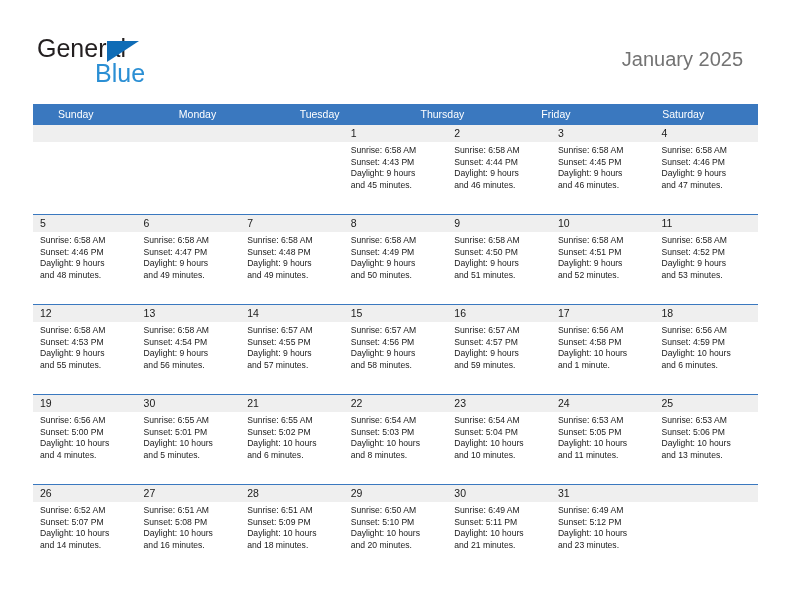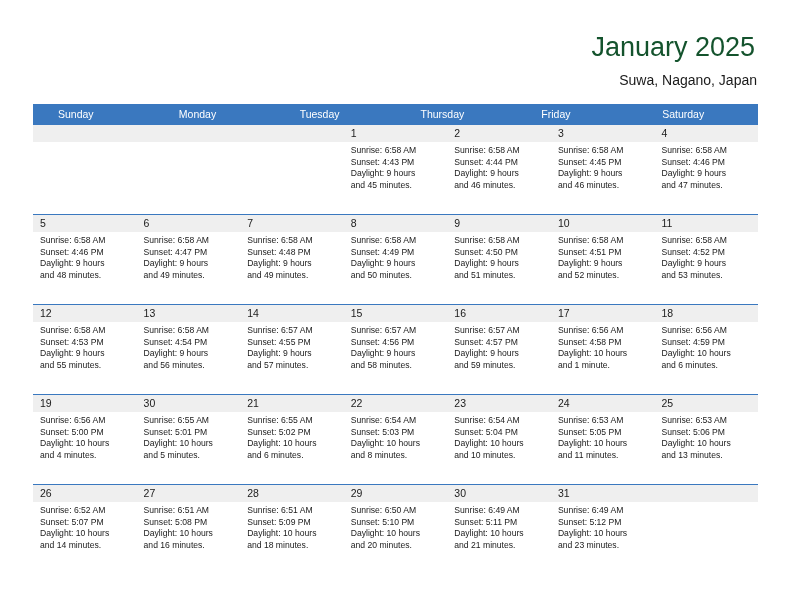--- a/index.html
+++ b/index.html
@@ -64,25 +64,25 @@
     color: #2b8fd4;
     font-family: "Liberation Sans", sans-serif;
   }
   .title-wrap {
     position: absolute;
     right: 0;
     top: 0;
     text-align: right;
   }
   .cal-title {
-    font-size: 27px;
+    font-size: 20px;
     line-height: 34px;
-    color: #14532d;
+    color: #737373;
     font-weight: normal;
-    margin: 2px;
+    margin: 14px;
     font-family: "Liberation Sans", sans-serif;
   }
   .cal-subtitle {
     font-size: 14px;
     line-height: 20px;
     color: #1a1a1a;
     margin: 6px 0 0 0;
     font-family: "Liberation Sans", sans-serif;
   }
 
@@ -147,24 +147,28 @@
     font-family: "Liberation Sans", sans-serif;
   }
 </style>
 </head>
 <body>
 
 <div class="page">
 
   <div class="header">
 
+    <div class="logo">
+      <span class="logo-general">General</span>
+      <span class="logo-triangle"></span>
+      <span class="logo-blue">Blue</span>
+    </div>
 
     <div class="title-wrap">
       <h1 class="cal-title">January 2025</h1>
-      <p class="cal-subtitle">Suwa, Nagano, Japan</p>
     </div>
 
   </div>
 
   <div class="calendar">
     <div class="weekday-row" id="weekday-row">
         <div class="weekday">Sunday</div>
         <div class="weekday">Monday</div>
         <div class="weekday">Tuesday</div>
         <div class="weekday">Thursday</div>

